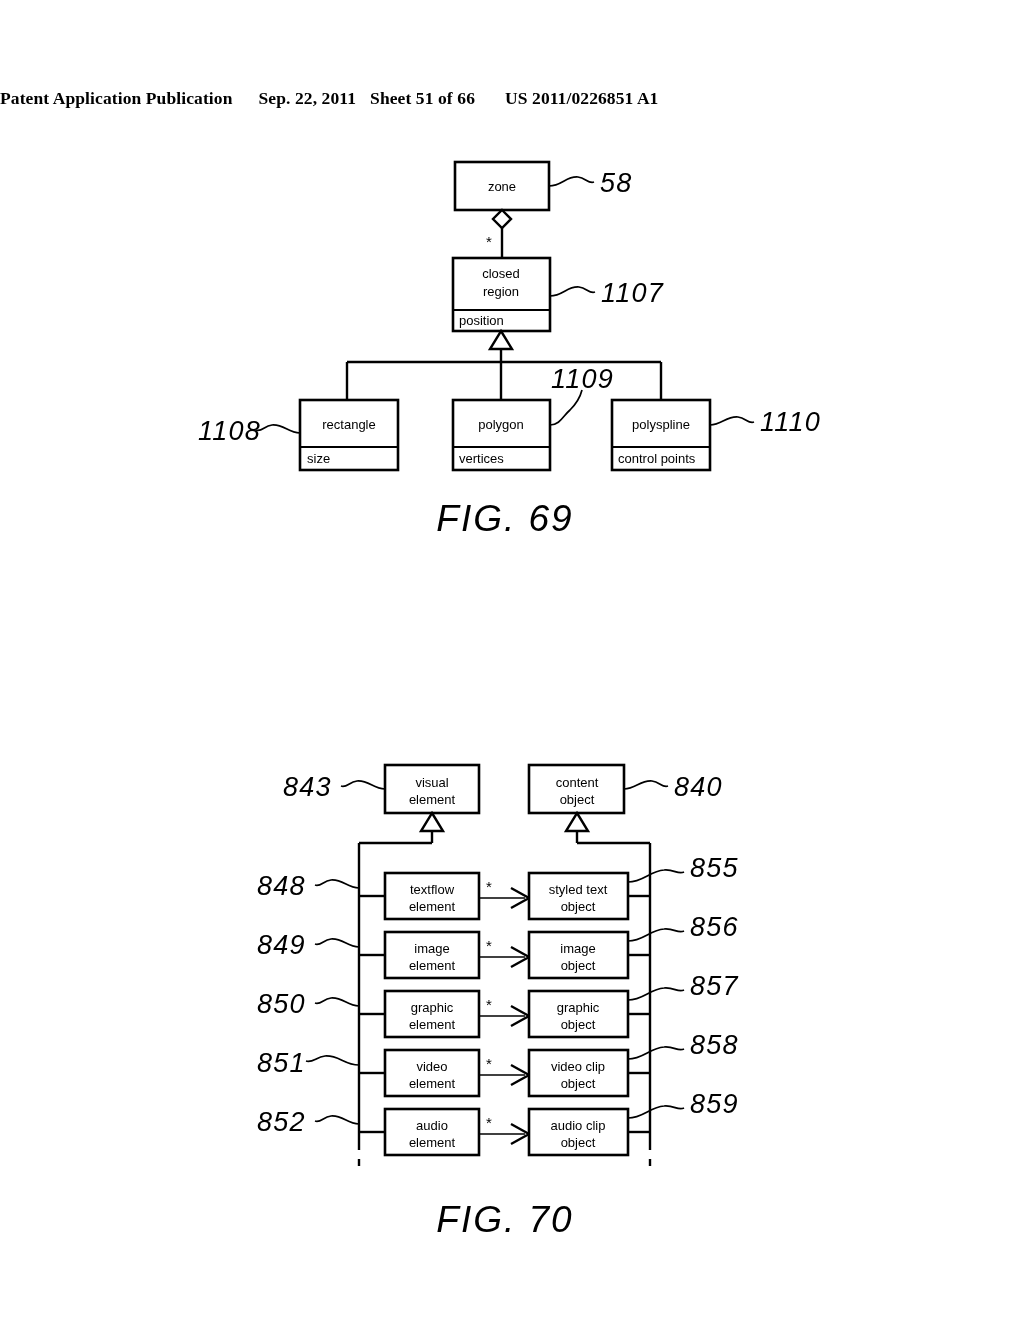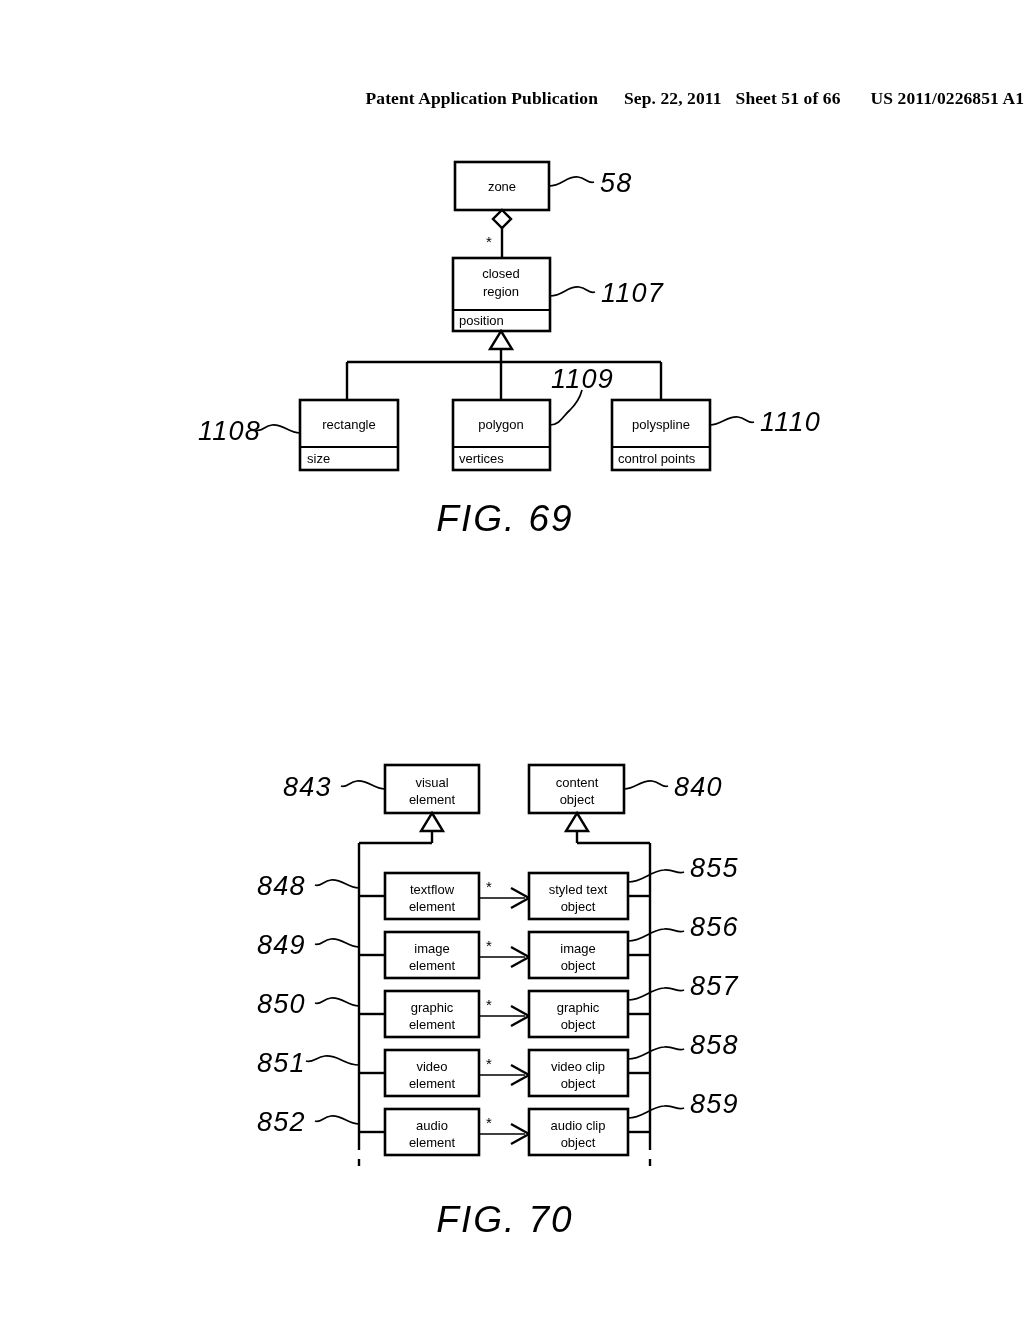--- a/index.html
+++ b/index.html
@@ -19,21 +19,21 @@
     position: absolute;
     left: 0; top: 0;
     width: 1024px;
     height: 1320px;
   }
   .hdr {
     position: absolute;
     top: 88px;
     left: 0;
     width: 1024px;
-    text-align: right;
+    text-align: left;
     font-family: "Liberation Serif", serif;
     font-weight: bold;
     font-size: 17.5px;
     letter-spacing: 0.1px;
     white-space: nowrap;
   }
   .hdr span { display: inline-block; vertical-align: baseline; }
   .hdr .gap1 { width: 26px; }
   .hdr .gap2 { width: 14px; }
   .hdr .gap3 { width: 30px; }

